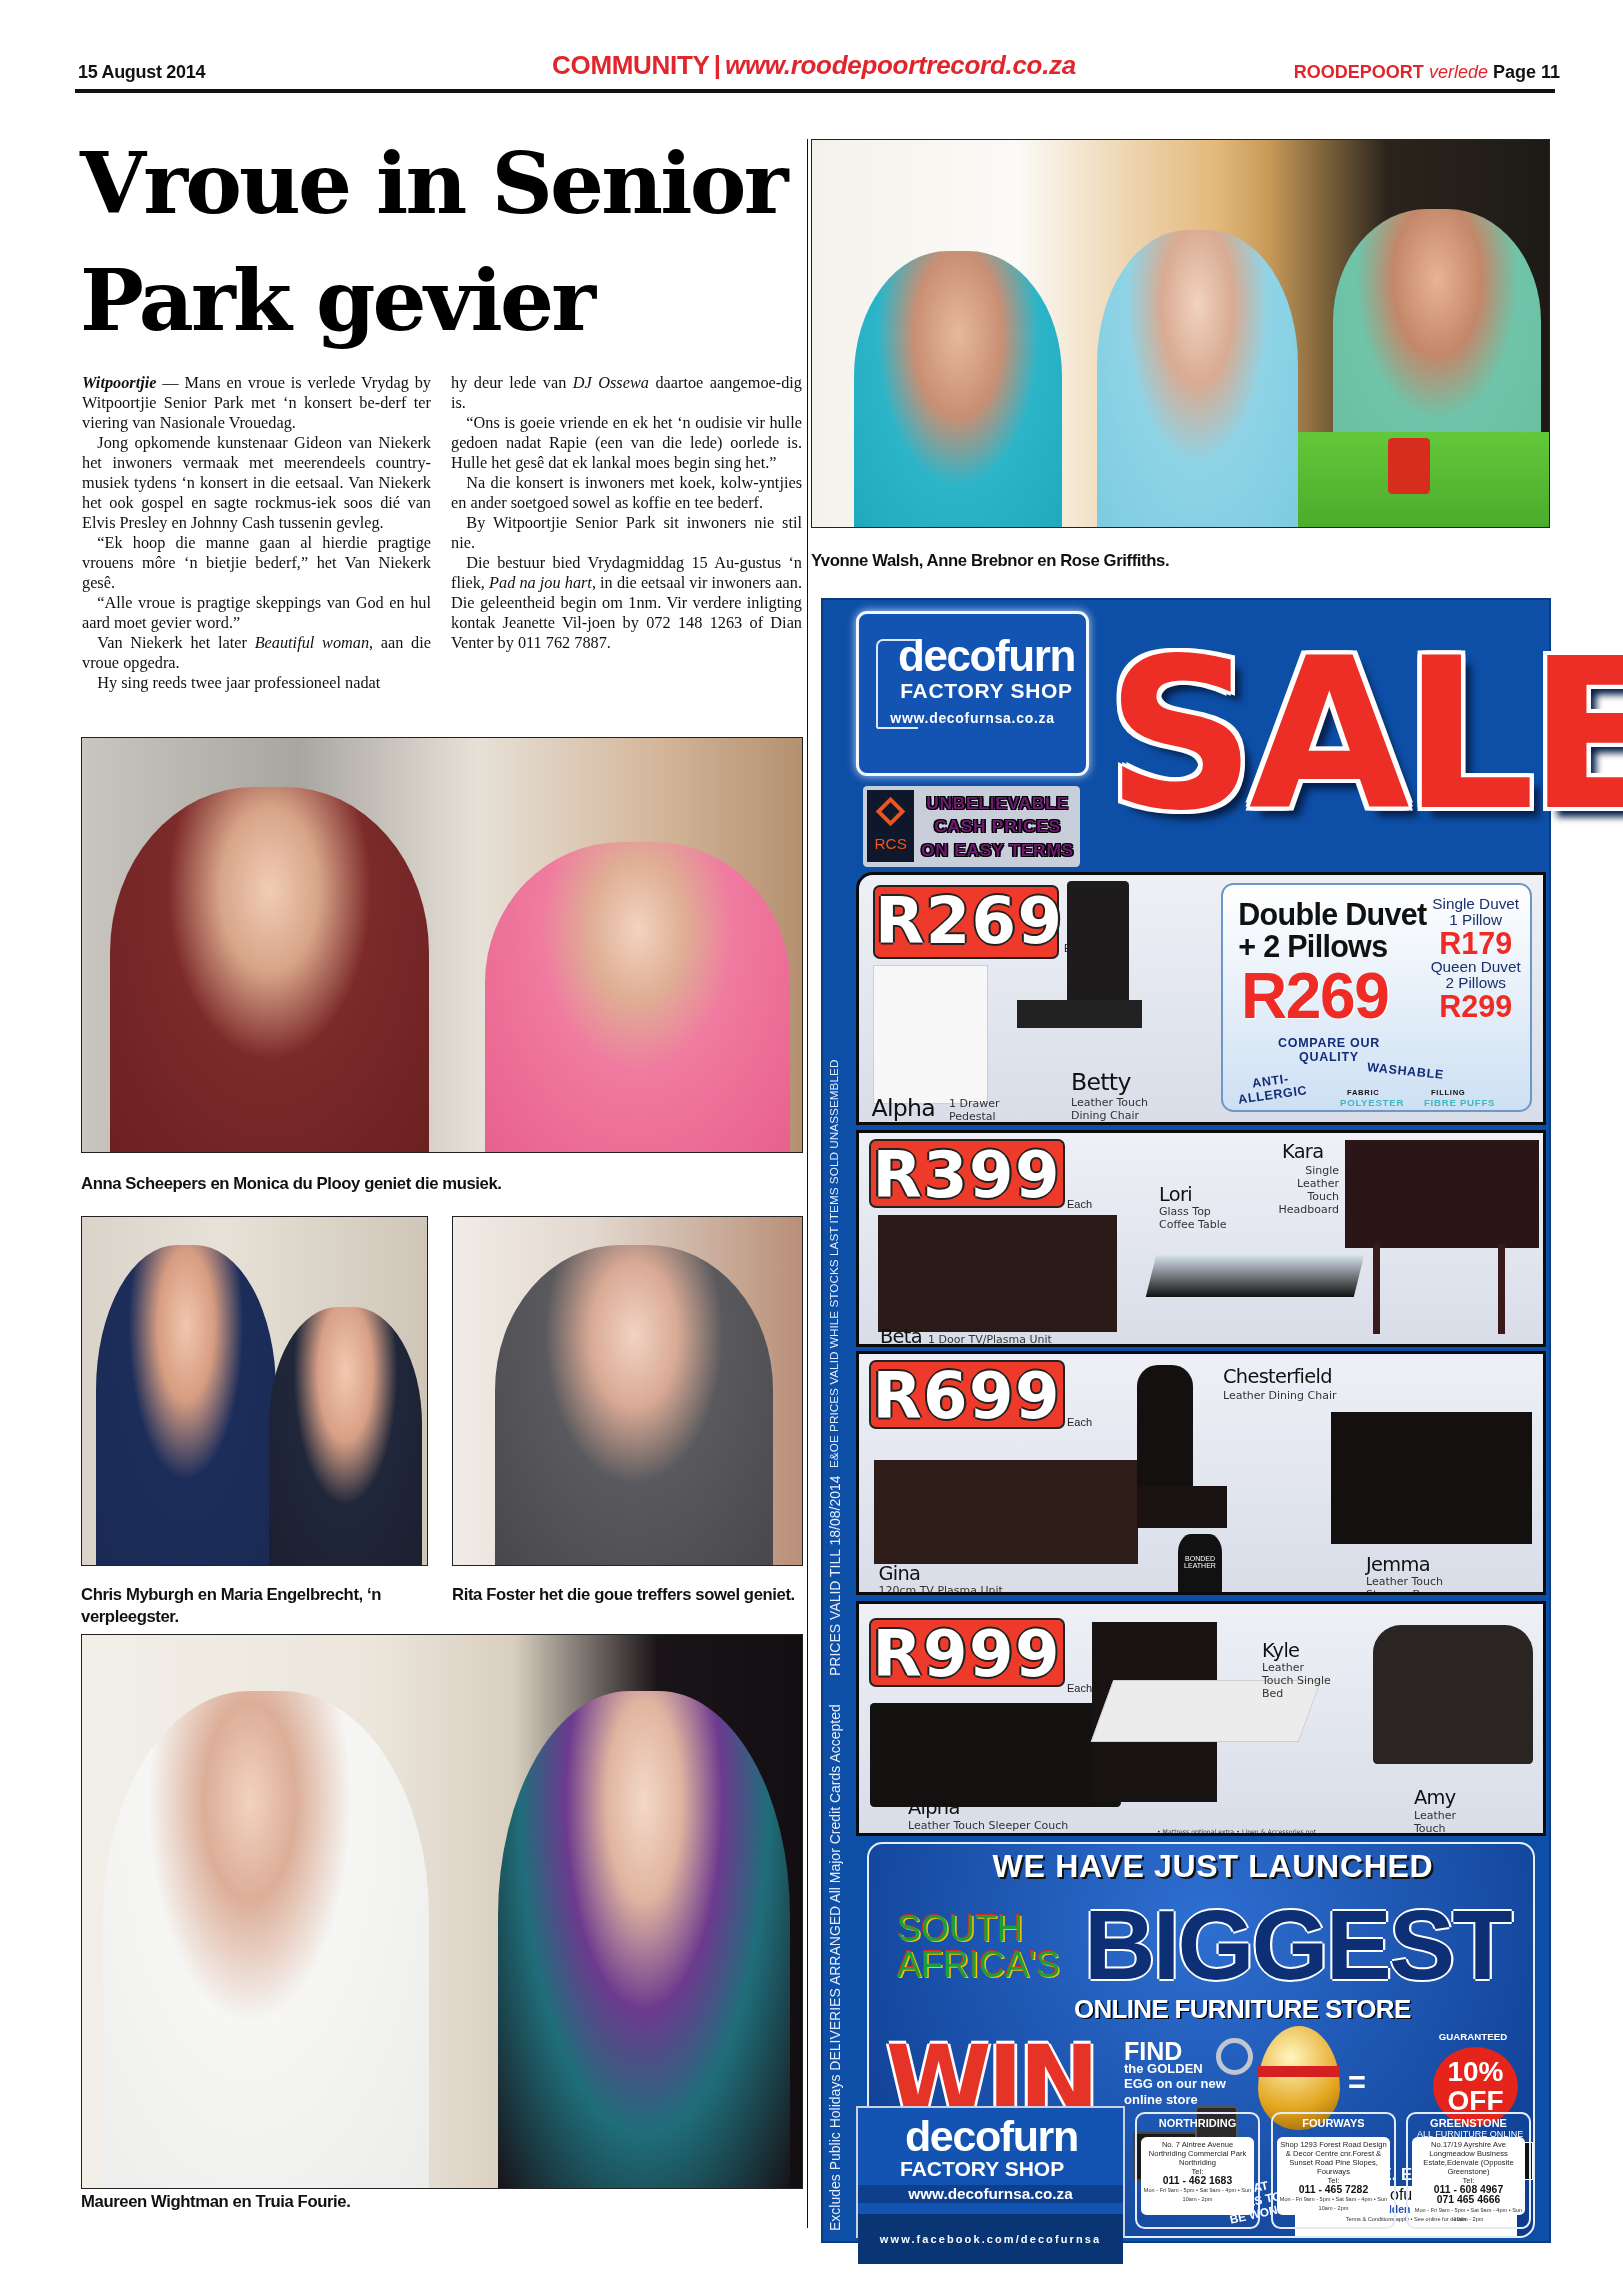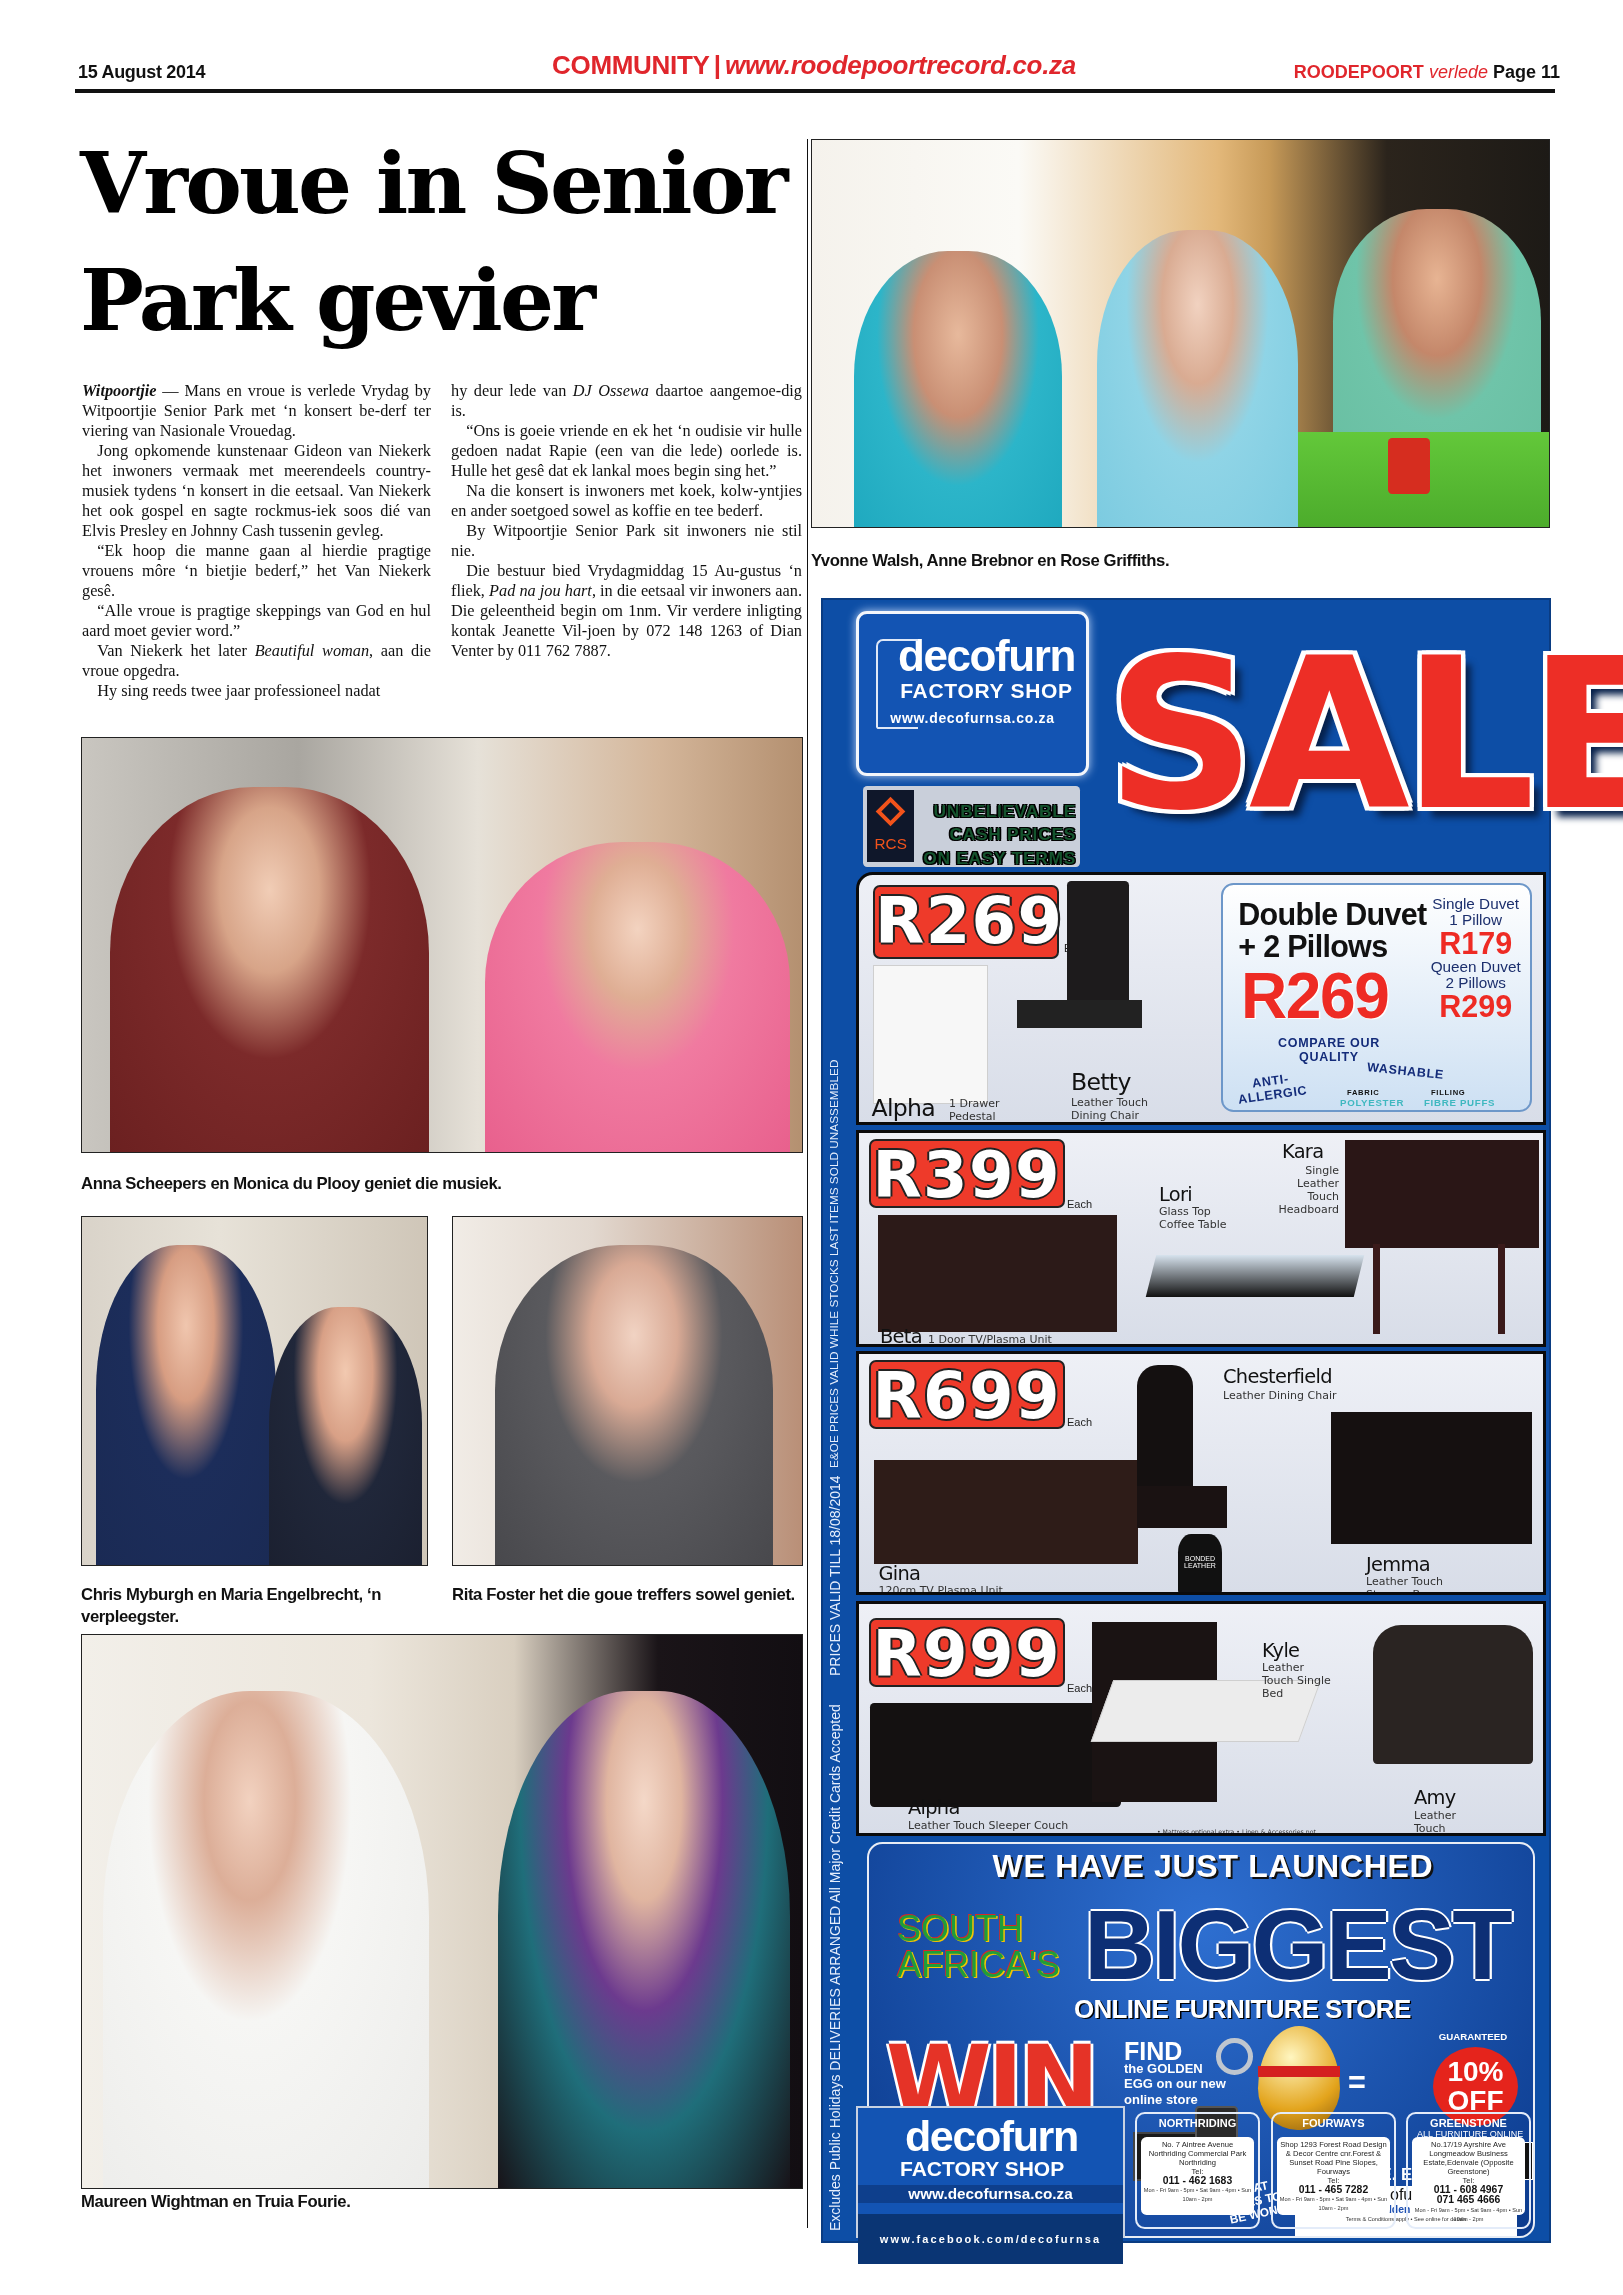--- a/index.html
+++ b/index.html
@@ -21,21 +21,21 @@
   .headline { left: 80px; top: 125px; width: 736px; font-family: "DejaVu Serif", serif; font-weight: bold;
               font-size: 85px; line-height: 117px; letter-spacing: -2.8px; color: #000; }
 
   
   .col { font-family: "Liberation Serif", serif; font-size: 16.3px; line-height: 20px; text-align: justify;
          color: #111; hyphens: manual; }
   .col p { text-indent: 0; }
   .col p + p { text-indent: 15.3px; }
   .col1 { left: 82px; top: 373px; width: 349px; }
   .col2 { left: 451px; top: 373px; width: 351px; }
-  .col p:first-child { text-indent: 0; margin-top: 8px; }
+  .col p:first-child { text-indent: 0; }
   .col2 p.cont { text-indent: 0; }
   .dateline { font-weight: bold; font-style: italic; }
   .col i { font-style: italic; }
 
   .vrule { background: #111; width: 1.4px; }
 
   
   .photo { border: 1.4px solid #222; overflow: hidden; }
   .caption { font-family: "Liberation Sans", sans-serif; font-weight: bold; font-size: 16.7px; letter-spacing: -0.4px; line-height: 22px; color: #111; }
 
@@ -45,22 +45,22 @@
              writing-mode: vertical-rl; transform: rotate(180deg); text-align: left; }
   .logo-box { position: absolute; left: 33px; top: 11px; width: 233px; height: 165px; background: #1354b3;
               border: 3.5px solid #f3f6fb; border-radius: 11px; box-shadow: 0 0 9.7px #bcd4f7; color: #fff; text-align: center; }
   .logo-box .name { font-size: 44px; font-weight: bold; letter-spacing: -1.4px; margin-top: 18px; padding-left: 28px; line-height: 47px; }
   .logo-box .shop { font-size: 21px; font-weight: bold; letter-spacing: 0.7px; padding-left: 28px; }
   .logo-box .web { font-size: 14px; font-weight: bold; letter-spacing: 0.7px; margin-top: 7px; }
   .logo-box .chair { position: absolute; left: 16.7px; top: 25px; width: 42px; height: 90px; border: 2.1px solid #dfe8f7; border-right: none; border-radius: 7px 0 0 2.8px; }
   .rcs-box { position: absolute; left: 40px; top: 186px; width: 217px; height: 81px; background: #c9cfda; border-radius: 4.2px; }
   .rcs-logo { position: absolute; left: 4.2px; top: 4.2px; width: 47px; height: 72px; background: #0f172a; color: #f2531b; font-size: 15.3px; text-align: center; }
   .rcs-logo .diamond { width: 21px; height: 21px; border: 4.2px solid #f2531b; transform: rotate(45deg); margin: 11px auto 12.5px; }
-  .rcs-text { position: absolute; left: 56px; top: 5.6px; width: 157px; color: #14532d; font-size: 17.4px; font-weight: bold; line-height: 23.6px; text-align: right;
-              text-shadow: 1.4px 1.4px 0 #000, -1.4px -1.4px 0 #000, 1.4px -1.4px 0 #000, -1.4px 1.4px 0 #000; letter-spacing: 0.7px; margin-top: 8px; }
+  .rcs-text { position: absolute; left: 56px; top: 5.6px; width: 157px; color: #701a75; font-size: 17.4px; font-weight: bold; line-height: 23.6px; text-align: center;
+              text-shadow: 1.4px 1.4px 0 #000, -1.4px -1.4px 0 #000, 1.4px -1.4px 0 #000, -1.4px 1.4px 0 #000; letter-spacing: 0.7px; }
   .sale { position: absolute; left: 283px; top: 2.8px; width: 423px; height: 264px; font-family: "DejaVu Sans", sans-serif; font-weight: bold;
           font-size: 208px; line-height: 264px; color: #ed2e26; letter-spacing: -7px; text-align: center;
           text-shadow: 4.2px 0 0 #fff, -4.2px 0 0 #fff, 0 4.2px 0 #fff, 0 -4.2px 0 #fff, 4.2px 4.2px 0 #fff, -4.2px -4.2px 0 #fff, 4.2px -4.2px 0 #fff, -4.2px 4.2px 0 #fff, 9.7px 9.7px 7px #06204a; }
 
   .panel { position: absolute; left: 33px; width: 690px; background: linear-gradient(#eef0f6, #d8dde8); border: 3.5px solid #0b0b0b; border-radius: 16.7px 0 0 0; overflow: hidden; }
   .price-tag { position: absolute; background: #ee3a2a; border: 2.1px solid #222; border-radius: 7px; color: #fff; font-family: "DejaVu Sans", sans-serif;
                font-weight: bold; font-size: 64px; line-height: 69px; text-align: center; letter-spacing: 1.4px;
                text-shadow: 2.1px 0 0 #222, -2.1px 0 0 #222, 0 2.1px 0 #222, 0 -2.1px 0 #222; }
   .each { position: absolute; font-size: 11px; color: #222; }
   .pname { position: absolute; font-size: 23.6px; color: #111; font-family: "DejaVu Sans", sans-serif; letter-spacing: -0.7px; }

